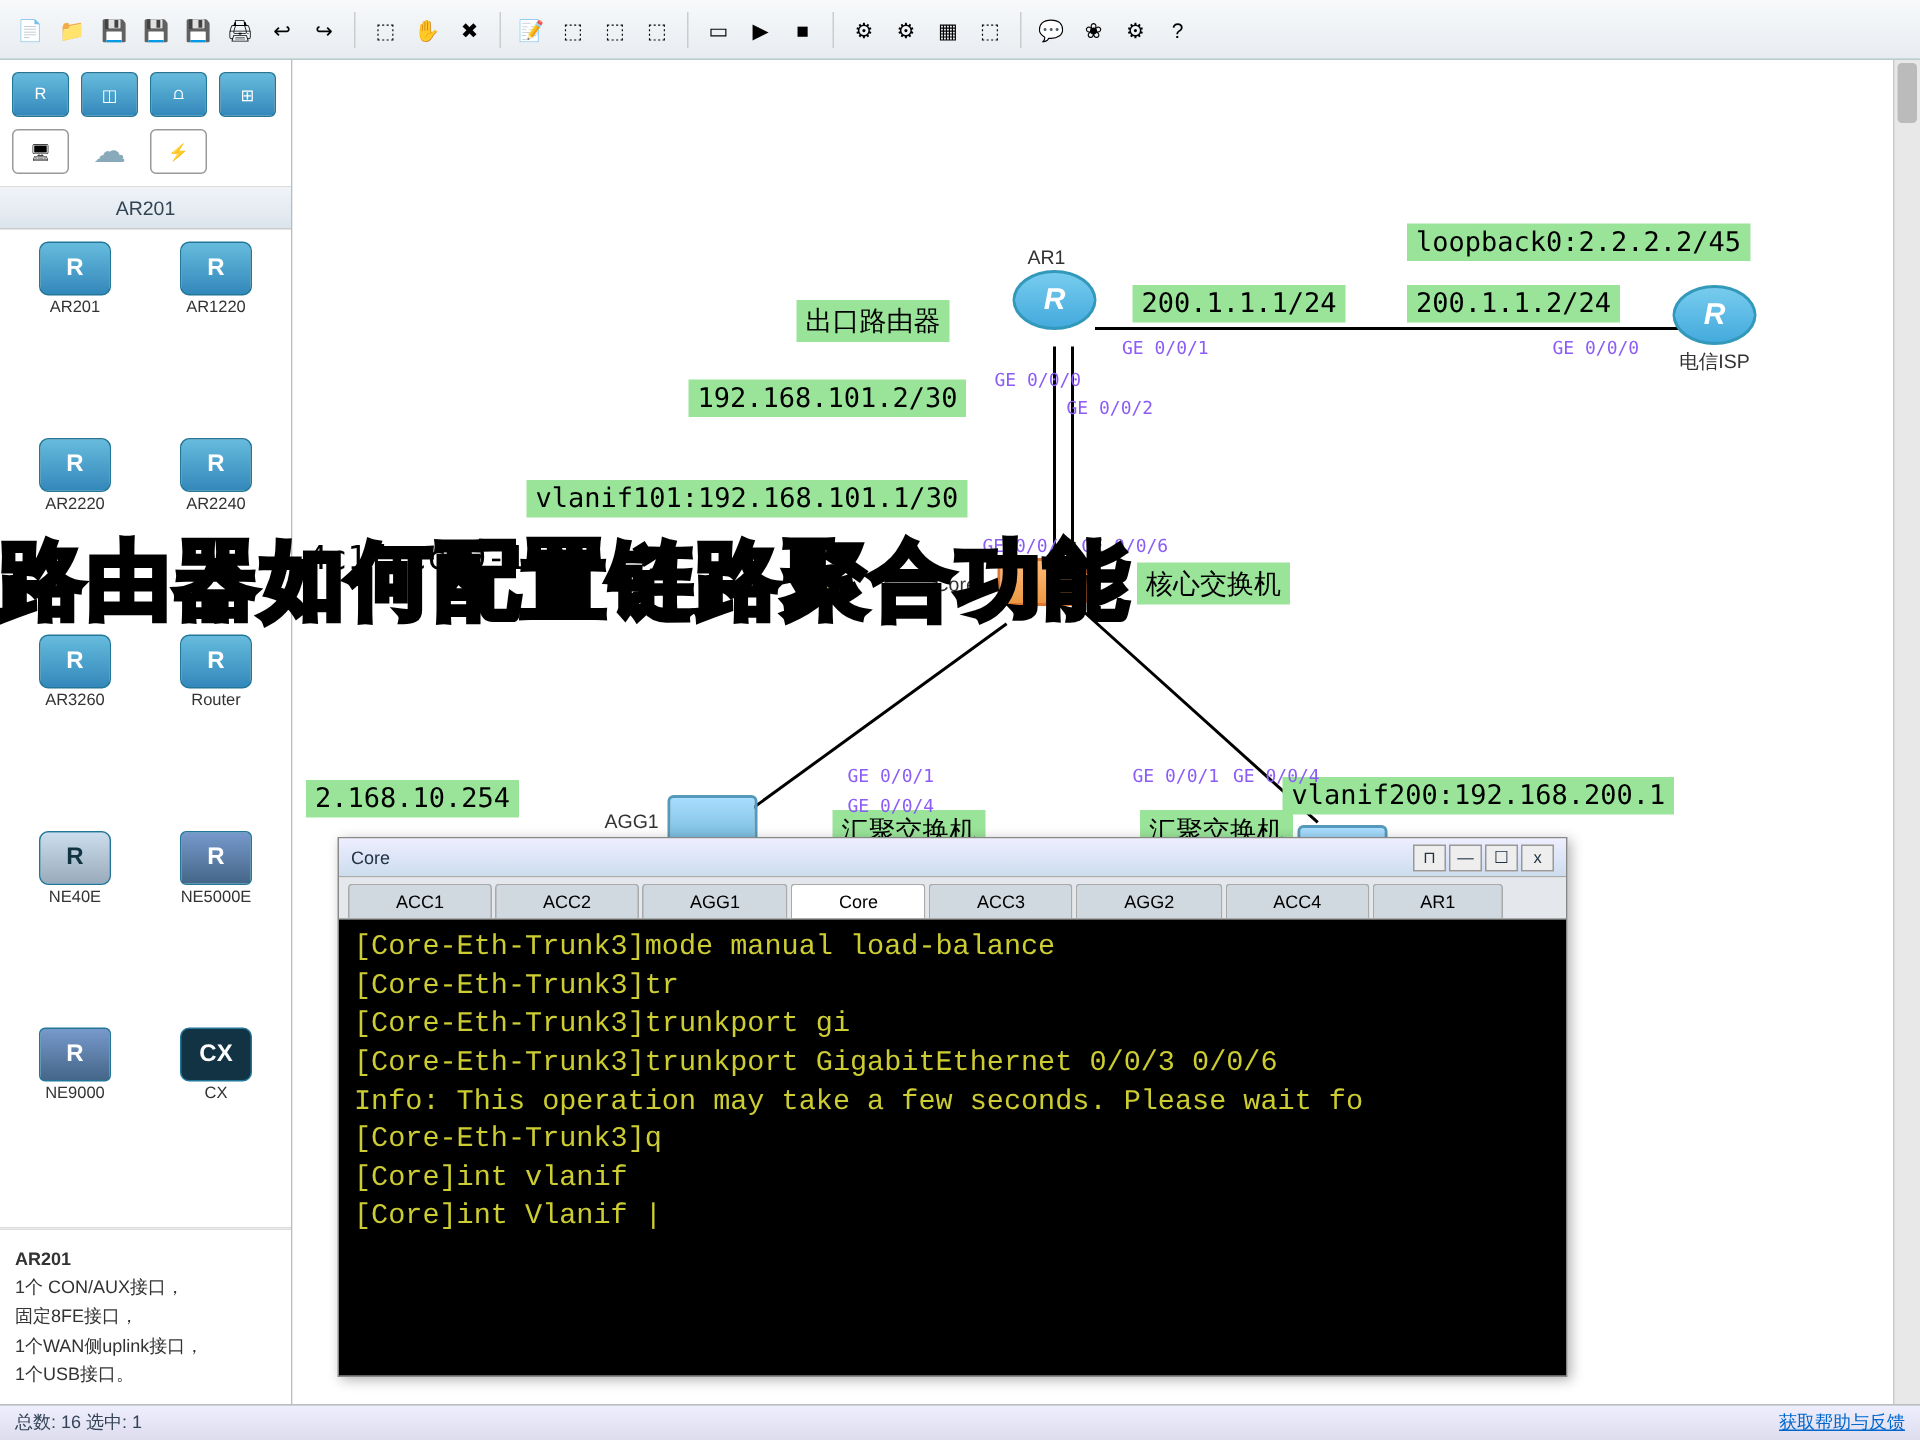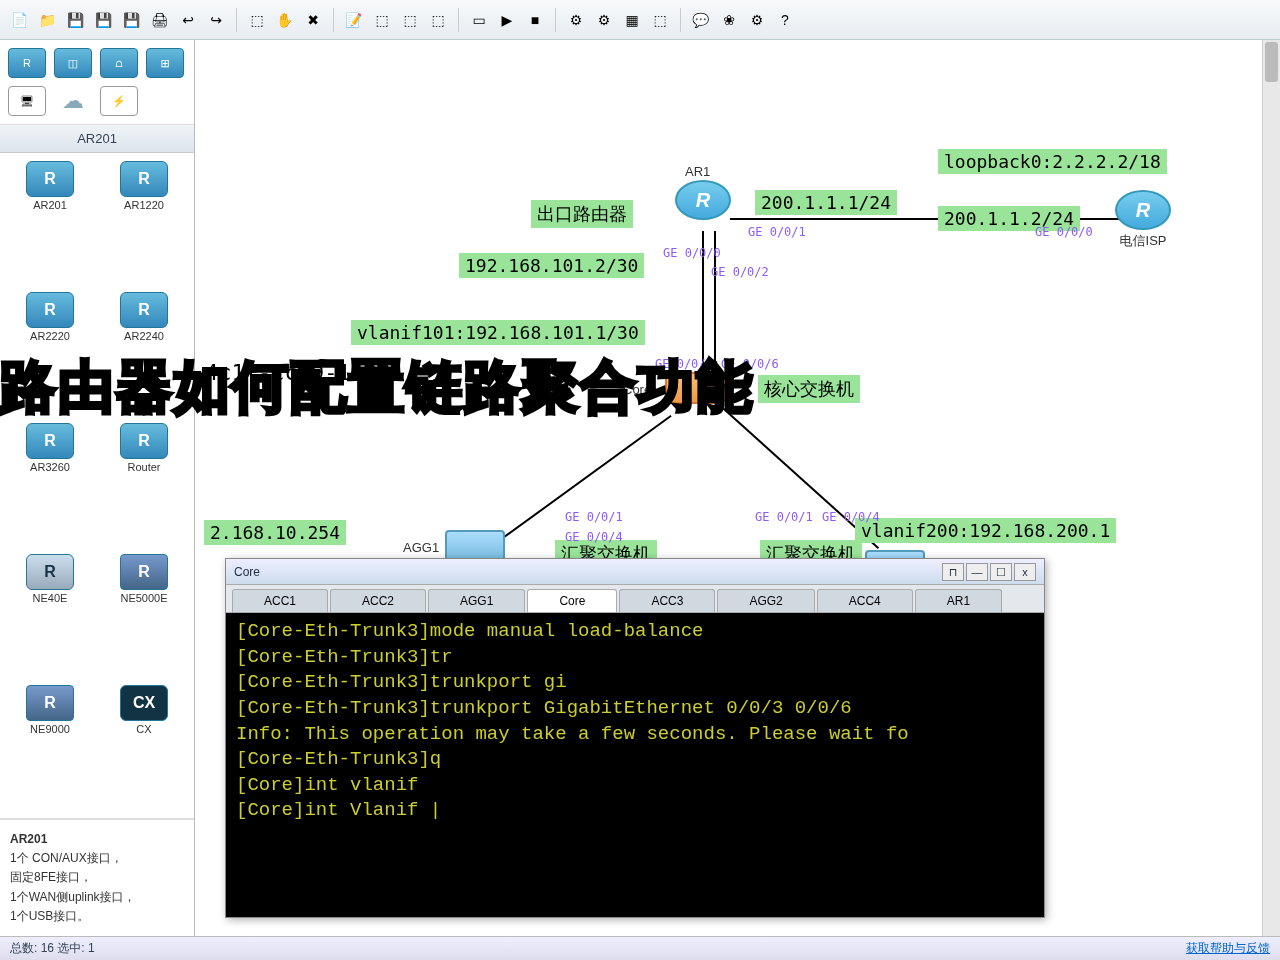--- a/index.html
+++ b/index.html
@@ -147,23 +147,23 @@
   </div>
  </div>
 
  <div class="canvas" id="cvs">
   <div class="mac" style="left:10px;top:320px">4c1f-cc49-1c08</div>
   <div class="link" style="left:535px;top:178px;width:400px"></div>
   <div class="link" style="left:508px;top:190px;width:150px;transform:rotate(90deg)"></div>
   <div class="link" style="left:520px;top:190px;width:150px;transform:rotate(90deg)"></div>
   <div class="link" style="left:290px;top:510px;width:230px;transform:rotate(-36deg)"></div>
   <div class="link" style="left:520px;top:360px;width:220px;transform:rotate(42deg)"></div>
- <div class="lbl" style="left: 743px; top: 109px;">loopback0:2.2.2.2/18</div>
+ <div class="lbl" style="left: 743px; top: 109px;">loopback0:2.2.2.2/45</div>
       <div class="lbl" style="left: 560px; top: 150px;">200.1.1.1/24</div>
-      <div class="lbl" style="left: 743px; top: 166px;">200.1.1.2/24</div>
+      <div class="lbl" style="left: 743px; top: 150px;">200.1.1.2/24</div>
       <div class="lbl" style="left: 336px; top: 160px; font-family: Liberation Mono, monospace;">出口路由器</div>
       <div class="lbl" style="left: 264px; top: 213px;">192.168.101.2/30</div>
       <div class="lbl" style="left: 156px; top: 280px;">vlanif101:192.168.101.1/30</div>
       <div class="lbl" style="left: 563px; top: 335px;">核心交换机</div>
       <div class="lbl" style="left: 9px; top: 480px;">2.168.10.254</div>
       <div class="lbl" style="left: 360px; top: 500px;">汇聚交换机</div>
       <div class="lbl" style="left: 565px; top: 500px;">汇聚交换机</div>
       <div class="lbl" style="left: 660px; top: 478px;">vlanif200:192.168.200.1</div>
       <div class="port" style="left: 553px; top: 185px;">GE 0/0/1</div>
       <div class="port" style="left: 840px; top: 185px;">GE 0/0/0</div>

